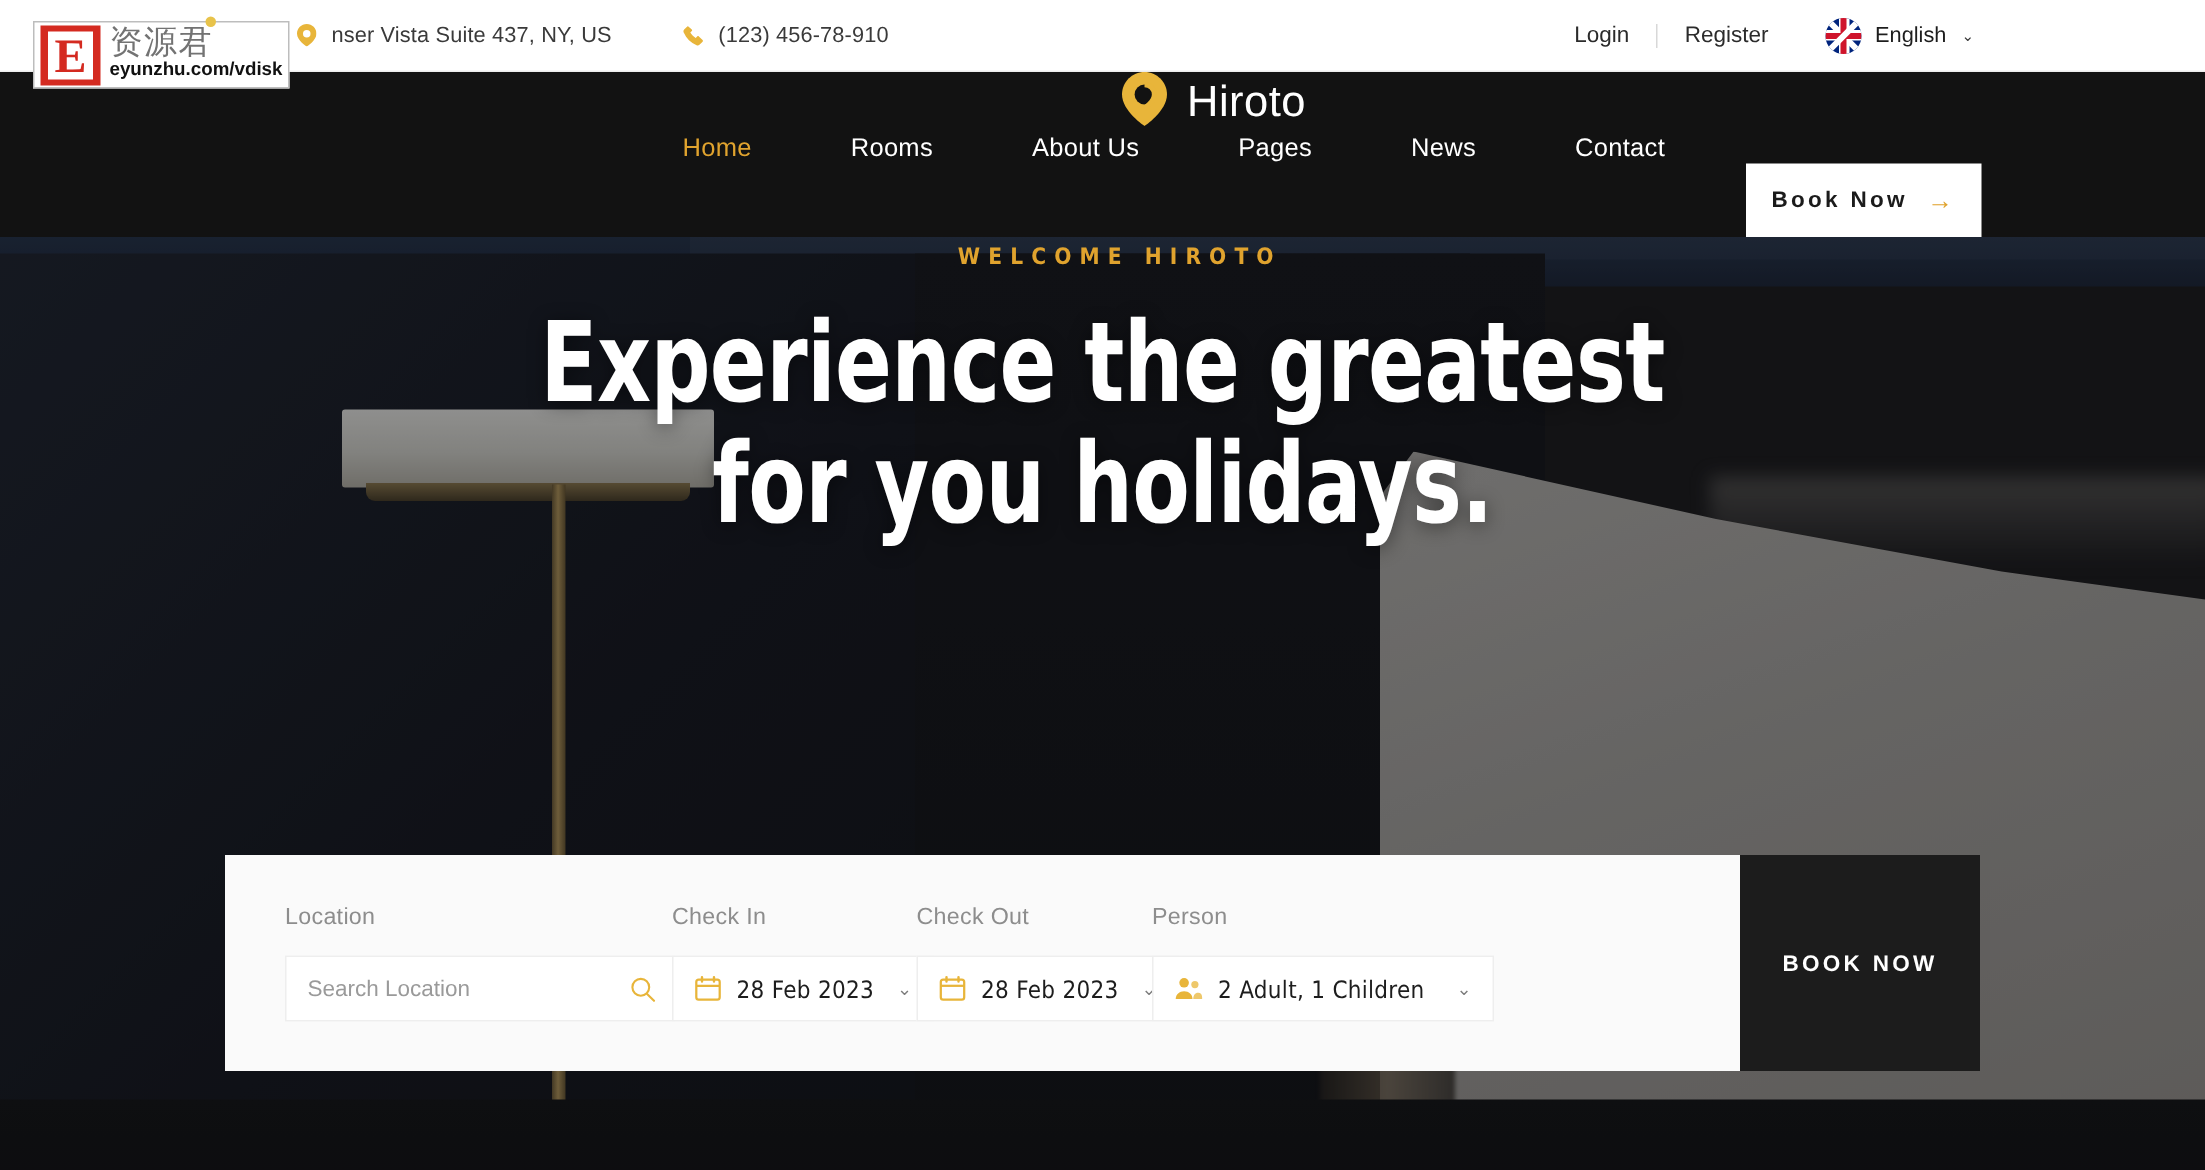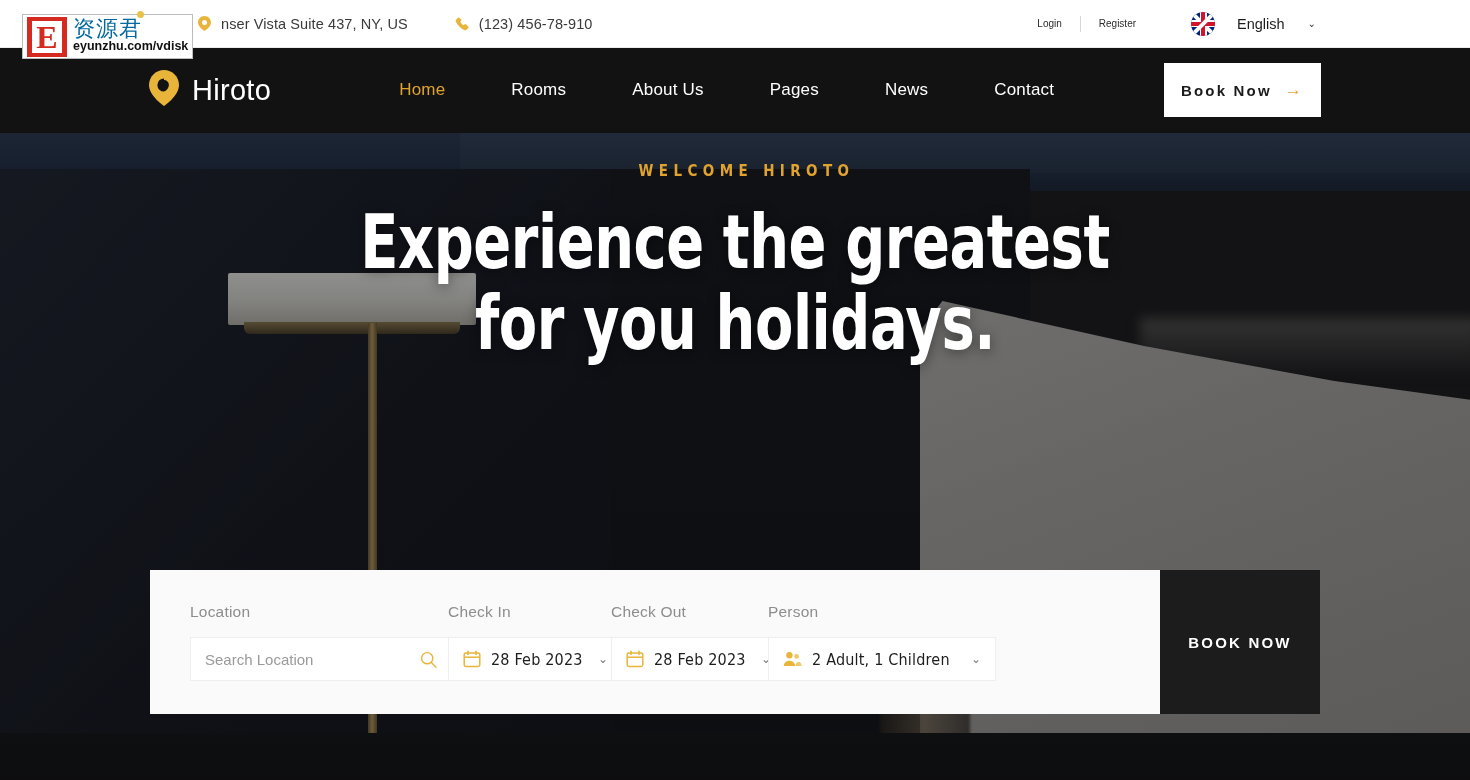--- a/index.html
+++ b/index.html
@@ -15,42 +15,42 @@
     position:relative; z-index:40;
     height:48px; background:#ffffff;
     display:flex; align-items:center;
     padding:0 24px 0 0;
     border-bottom:1px solid #ececec;
   }
   .topbar-left { display:flex; align-items:center; gap:46px; padding-left:196px; }
   .tb-item { display:flex; align-items:center; gap:9px; font-size:14.5px; color:#3a3a3a; letter-spacing:.1px; }
   .tb-ico { width:16px; height:16px; display:inline-flex; align-items:center; justify-content:center; color:#e8b53a; }
   .topbar-right { margin-left:auto; display:flex; align-items:center; gap:0; padding-right:130px; }
-  .tb-link { font-size:10px; color:#2b2b2b; padding:0 18px; text-decoration:none; cursor:pointer; }
+  .tb-link { font-size:15px; color:#2b2b2b; padding:0 18px; text-decoration:none; cursor:pointer; }
   .tb-sep { width:1px; height:16px; background:#d8d8d8; }
-  .lang { display:flex; align-items:center; gap:22px; margin-left:37px; cursor:pointer; }
+  .lang { display:flex; align-items:center; gap:9px; margin-left:20px; cursor:pointer; }
   .flag { width:24px; height:24px; border-radius:50%; overflow:hidden; position:relative; background:#00247d; flex:none; }
   .flag::before, .flag::after { content:""; position:absolute; left:50%; top:50%; width:150%; height:4px;
     background:#fff; transform-origin:center; }
   .flag::before { transform:translate(-50%,-50%) rotate(45deg); }
   .flag::after  { transform:translate(-50%,-50%) rotate(-45deg); }
   .flag i { position:absolute; inset:0; }
   .flag i::before { content:""; position:absolute; left:0; right:0; top:50%; height:7px; margin-top:-3.5px; background:#fff; }
   .flag i::after { content:""; position:absolute; top:0; bottom:0; left:50%; width:7px; margin-left:-3.5px; background:#fff; }
   .flag u { position:absolute; inset:0; }
   .flag u::before { content:""; position:absolute; left:0; right:0; top:50%; height:4px; margin-top:-2px; background:#cf142b; }
   .flag u::after { content:""; position:absolute; top:0; bottom:0; left:50%; width:4px; margin-left:-2px; background:#cf142b; }
   .lang-label { font-size:14.5px; color:#1d1d1d; font-weight:500; }
   .caret { font-size:10px; color:#333; margin-left:1px; }
 
   
   .navbar {
     position:relative; z-index:35;
-    height:84px; background:#121212;
-    display:flex; align-items:center;
+    height:110px; background:#121212;
+    display:flex; align-items:center;flex-direction:column;
   }
   .brand { display:flex; align-items:center; gap:13px; margin-left:149px; cursor:pointer; }
   .brand-name { color:#fff; font-size:29px; letter-spacing:.3px; }
   .nav { display:flex; align-items:center; gap:0; margin-left:95px;text-align:center; }
   .nav a { color:#fff; font-size:17px; padding:0 33px; text-decoration:none; cursor:pointer; letter-spacing:.2px; }
   .nav a.active { color:#e0a32e; }
   .booknow-top {
     margin-left:auto; margin-right:149px;
     background:#fff; color:#1b1b1b;
     height:54px; min-width:157px;
@@ -173,21 +173,21 @@
     background:#fff; border:1px solid #bdbdbd;
     padding:2px 4px 1px 4px; display:flex; align-items:flex-start; gap:6px;
   }
   .wm-e {
     width:40px; height:40px; background:#d42a20; color:#fff;
     display:flex; align-items:center; justify-content:center;
     font-family:"Liberation Serif", serif; font-weight:700; font-size:32px; line-height:1;
   }
   .wm-e span { background:#fff; color:#d42a20; padding:0 4px; }
   .wm-txt { display:flex; flex-direction:column; }
-  .wm-cn { font-size:22px; color:#0369a1; line-height:1.05; font-family:"DejaVu Sans", sans-serif; letter-spacing:1px; }
+  .wm-cn { font-size:22px; color:#737373; line-height:1.05; font-family:"DejaVu Sans", sans-serif; letter-spacing:1px; }
   .wm-url { font-size:12.5px; color:#111; font-weight:700; line-height:1.1; }
   .wm-dot { position:absolute; right:48px; top:-4px; width:7px; height:7px; border-radius:50%; background:#e8c34a; }
 </style>
 </head>
 <body>
 
 <div class="page">
 
   <div class="topbar">
     <div class="topbar-left">

